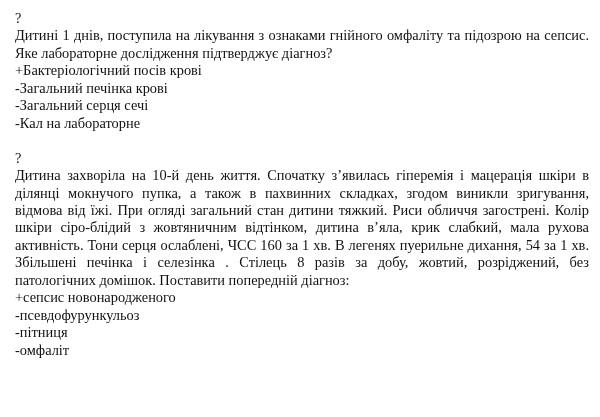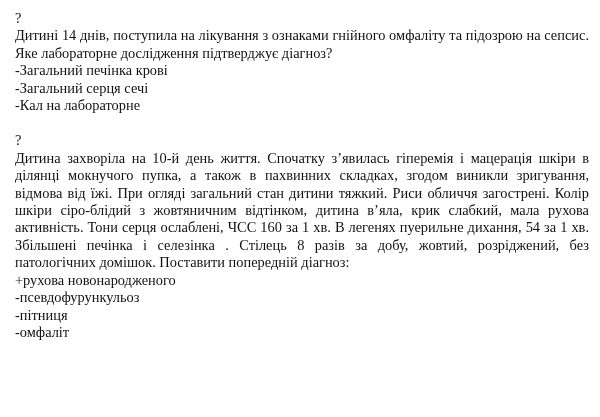--- a/index.html
+++ b/index.html
@@ -12,27 +12,28 @@
   .line { white-space: nowrap; }
   .para { text-align: justify; text-align-last: left; }
   .blank { height: 17.45px; }
 </style>
 </head>
 <body>
 
 <div class="doc">
   <div>
     <div class="line">?</div>
-    <div class="para">Дитині 14 днів, поступила на лікування з ознаками гнійного омфаліту та підозрою на сепсис. Яке лабораторне дослідження підтверджує діагноз?</div>
+    <div class="para">Дитині 1 днів, поступила на лікування з ознаками гнійного омфаліту та підозрою на сепсис. Яке лабораторне дослідження підтверджує діагноз?</div>
+    <div class="line">+Бактеріологічний посів крові</div>
     <div class="line">-Загальний печінка крові</div>
     <div class="line">-Загальний серця сечі</div>
     <div class="line">-Кал на лабораторне</div>
   </div>
   <div class="blank"></div>
   <div>
     <div class="line">?</div>
     <div class="para">Дитина захворіла на 10-й день життя. Спочатку з’явилась гіперемія і мацерація шкіри в ділянці мокнучого пупка, а також в пахвинних складках, згодом виникли зригування, відмова від їжі. При огляді загальний стан дитини тяжкий. Риси обличчя загострені. Колір шкіри сіро-блідий з жовтяничним відтінком, дитина в’яла, крик слабкий, мала рухова активність. Тони серця ослаблені, ЧСС 160 за 1 хв. В легенях пуерильне дихання, 54 за 1 хв. Збільшені печінка і селезінка . Стілець 8 разів за добу, жовтий, розріджений, без патологічних домішок. Поставити попередній діагноз:</div>
-    <div class="line">+рухова новонародженого</div>
+    <div class="line">+сепсис новонародженого</div>
     <div class="line">-псевдофурункульоз</div>
     <div class="line">-пітниця</div>
     <div class="line">-омфаліт</div>
   </div>
 </div>
 
 </body></html>

